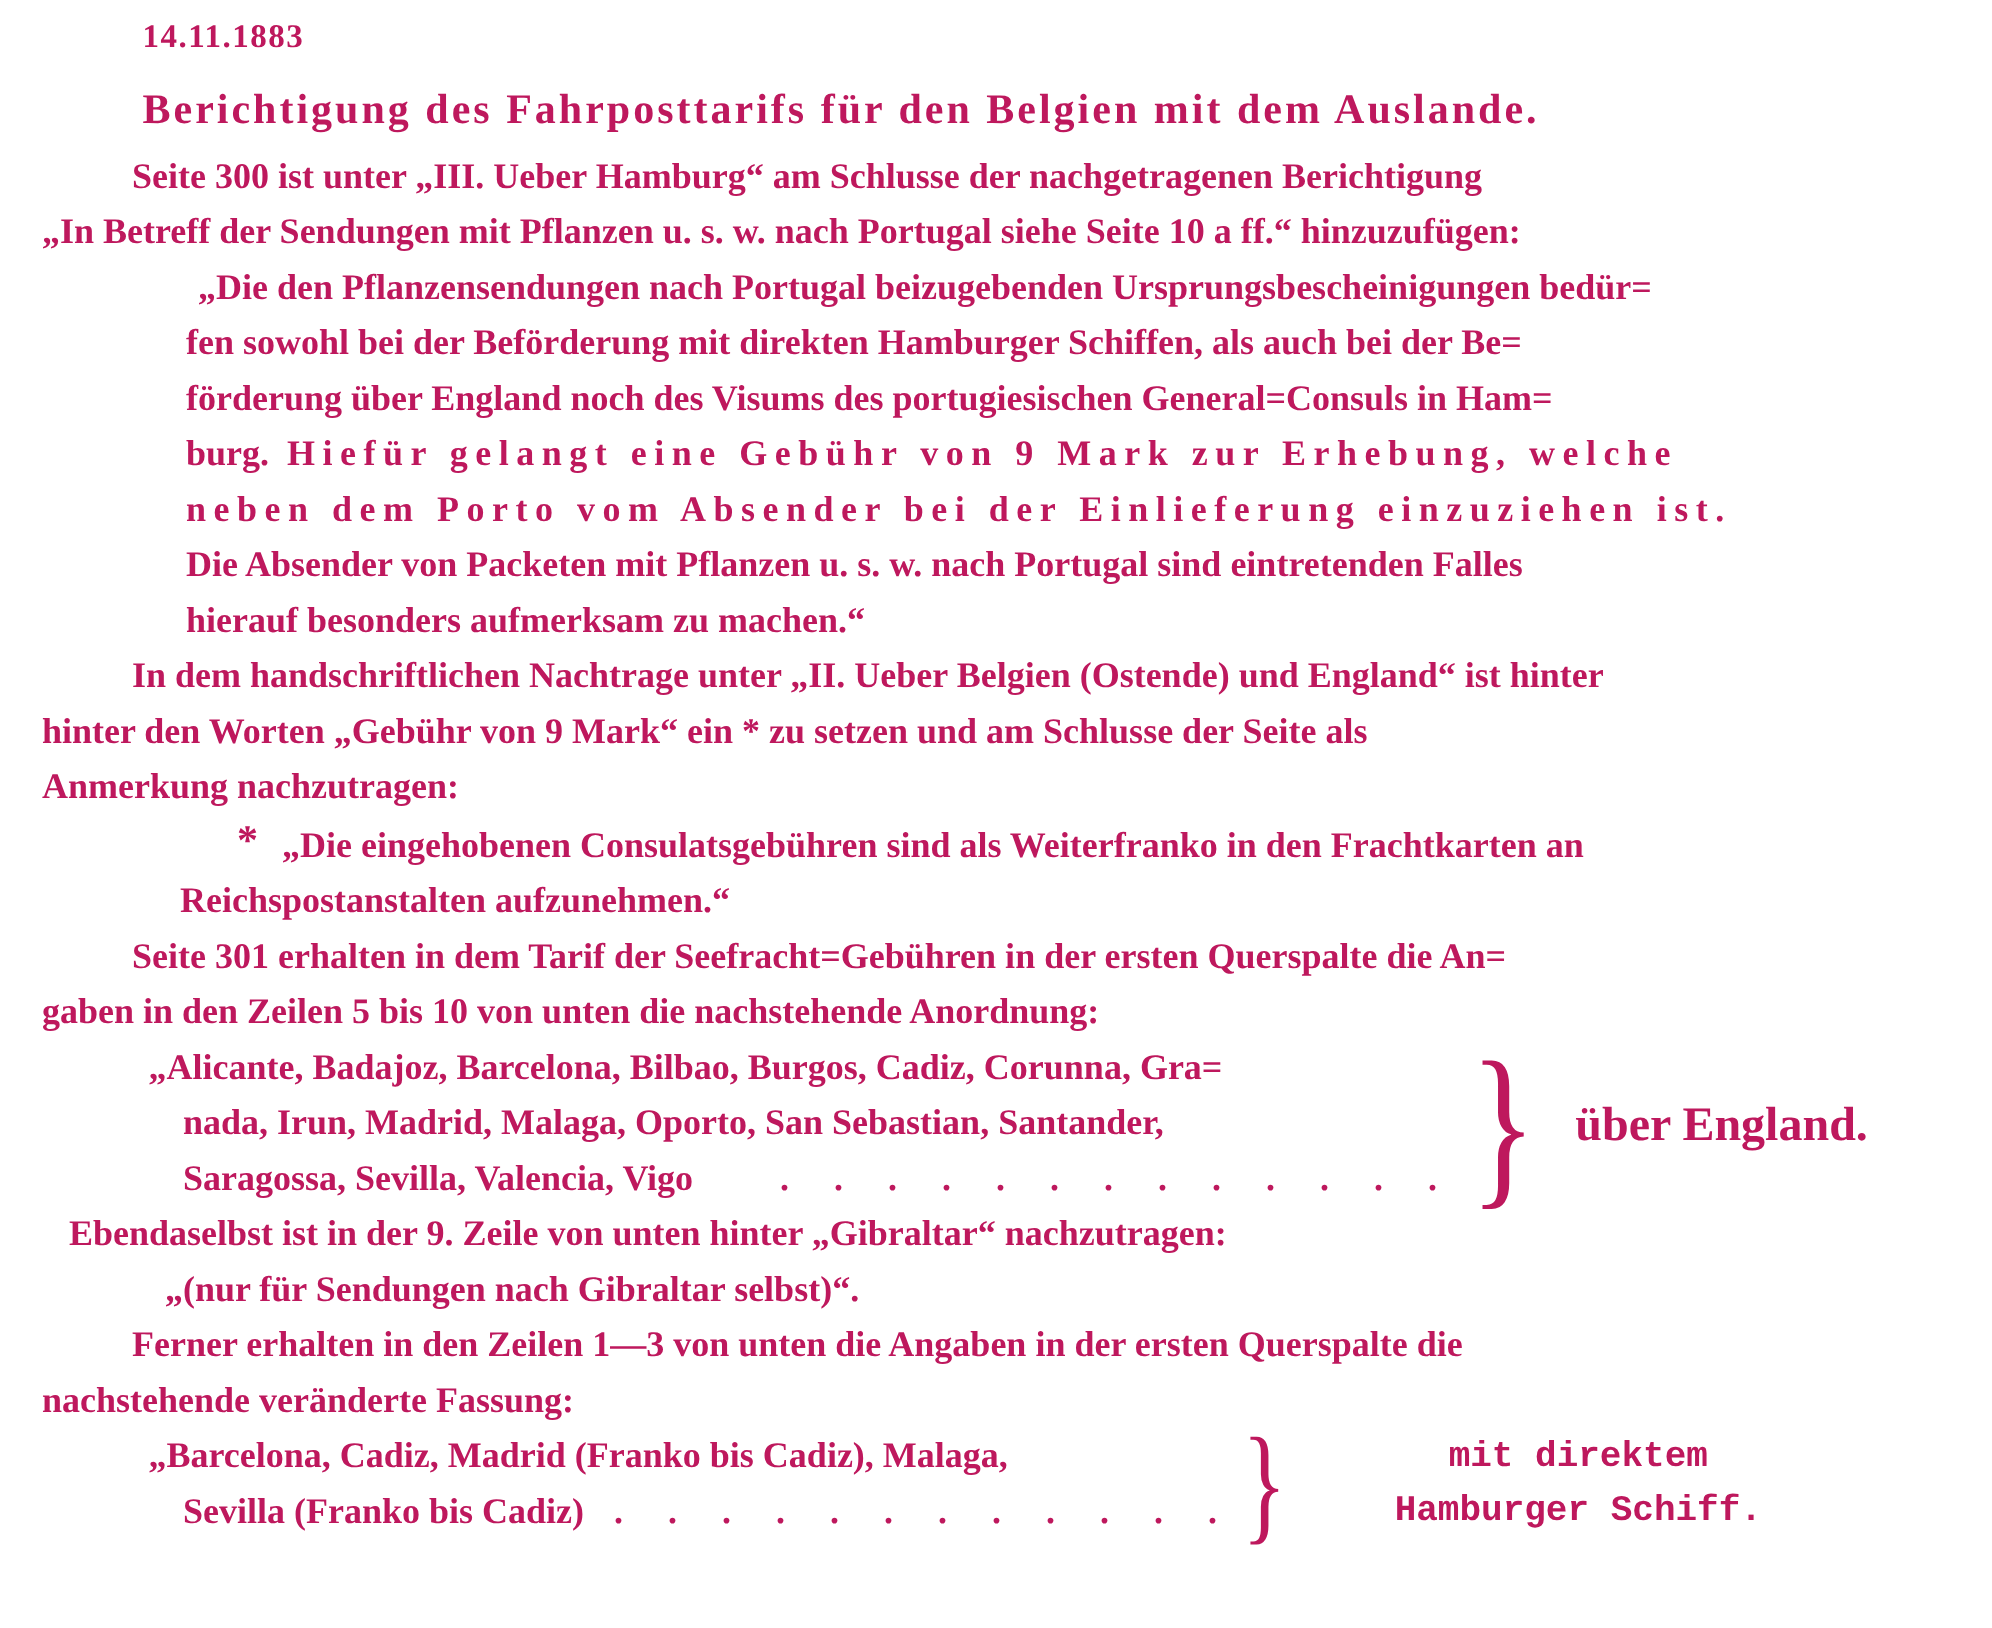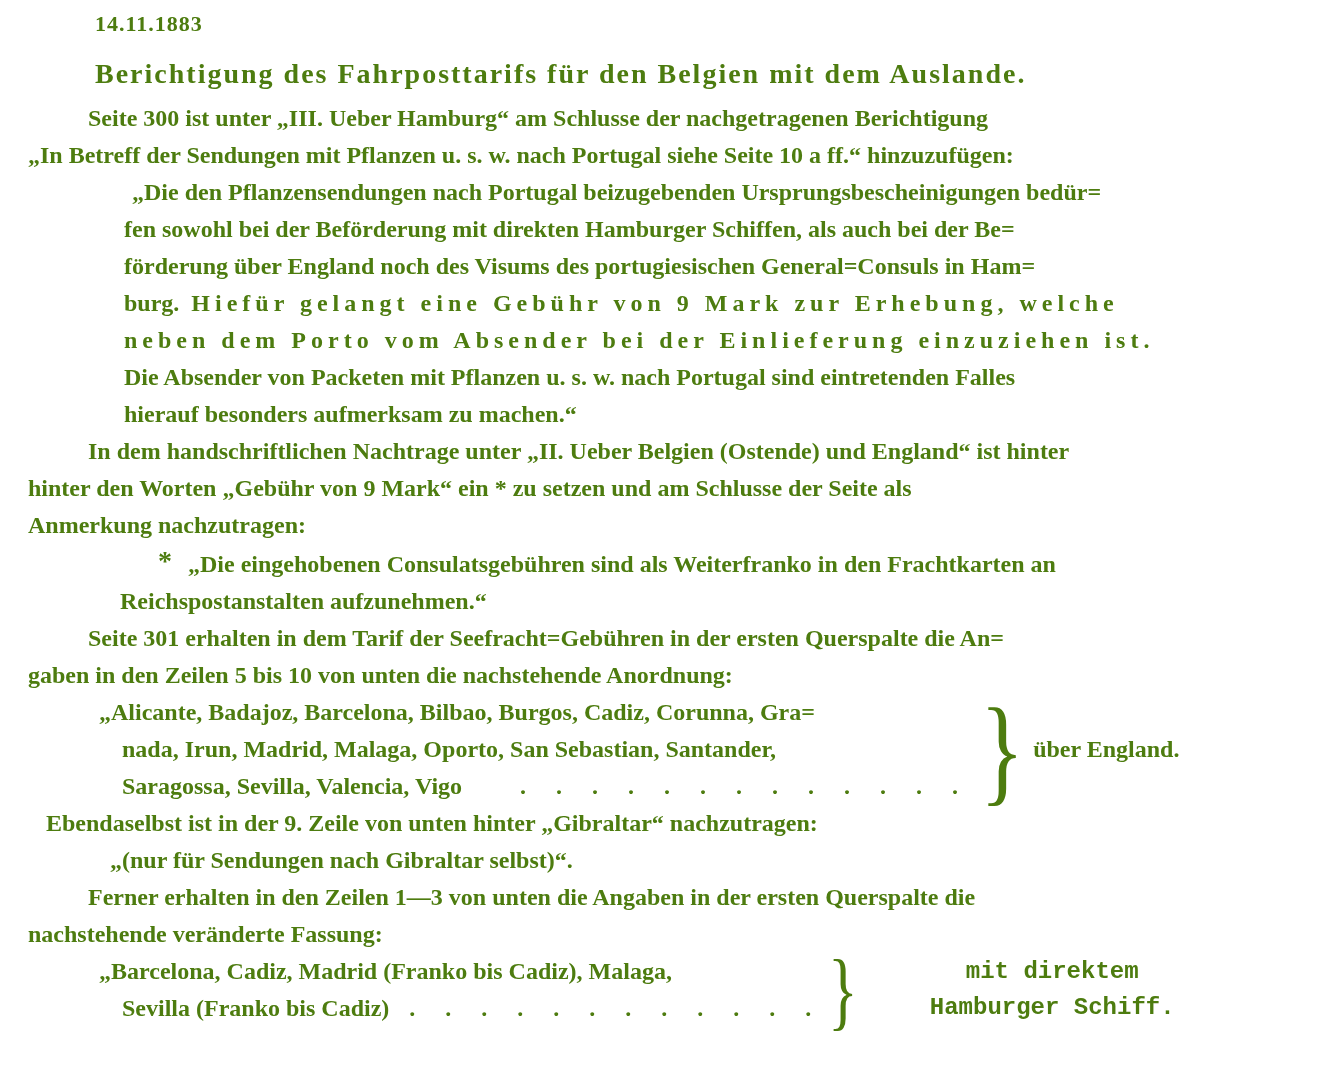--- a/index.html
+++ b/index.html
@@ -2,21 +2,21 @@
 <html lang="de"><head>
 <meta charset="utf-8">
 <style>
   html, body { margin: 0; padding: 0; background: #ffffff; }
   .page {
     position: relative;
     width: 1328px;
     height: 1085px;
     box-sizing: border-box;
     background: #ffffff;
-    color: #4d7c0f;
+    color: #be185d;
     font-family: "Liberation Serif", "DejaVu Serif", serif;
     font-weight: bold;
     padding: 10px 40px 10px 28px;
     overflow: hidden;
   }
   .date {
     font-size: 22px;
     letter-spacing: 1px;
     margin-left: 67px;
     line-height: 28px;
@@ -50,21 +50,21 @@
   .text-col-1 { width: 952px; }
   .text-col-2 { width: 800px; }
   .brace-glyph {
     flex: none;
     font-weight: normal;
     line-height: 1;
     display: inline-block;
   }
   .brace-1 { font-size: 92px; transform: scaleY(1.30); }
   .brace-2 { font-size: 62px; transform: scaleY(1.40); }
-  .brace-label-1 { font-size: 24px; margin-left: 9px; white-space: nowrap; }
+  .brace-label-1 { font-size: 32px; margin-left: 26px; white-space: nowrap; }
   .brace-label-2 {
     font-size: 24px;
     margin-left: 72px;
     text-align: center;
     line-height: 36px;
     white-space: nowrap;
     font-family: Liberation Mono, monospace;
   }
   .dots-1 { letter-spacing: 12px; margin-left: 58px; }
   .dots-2 { letter-spacing: 12px; margin-left: 20px; }

